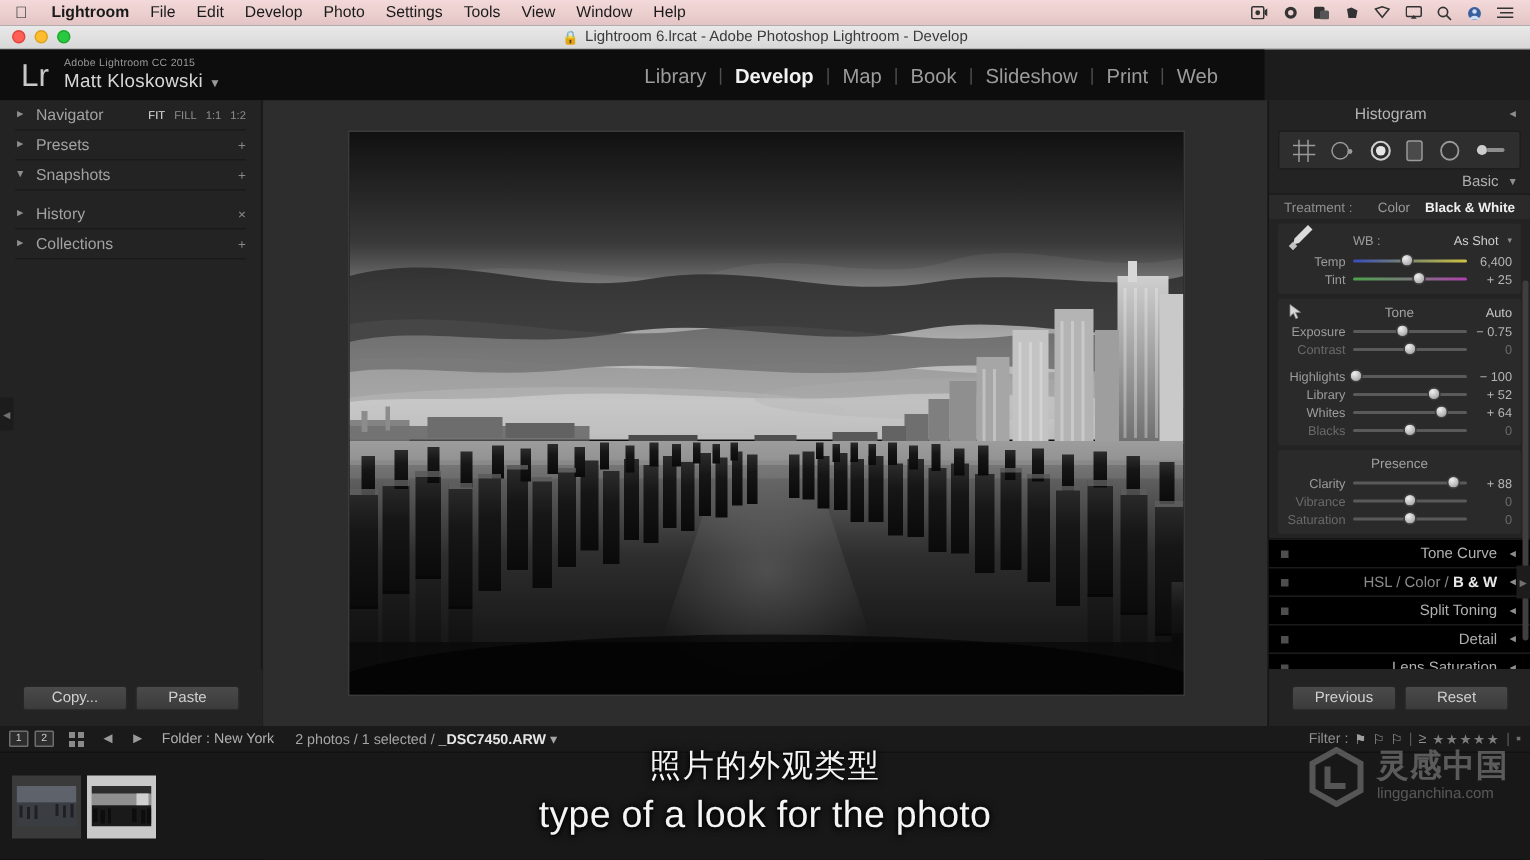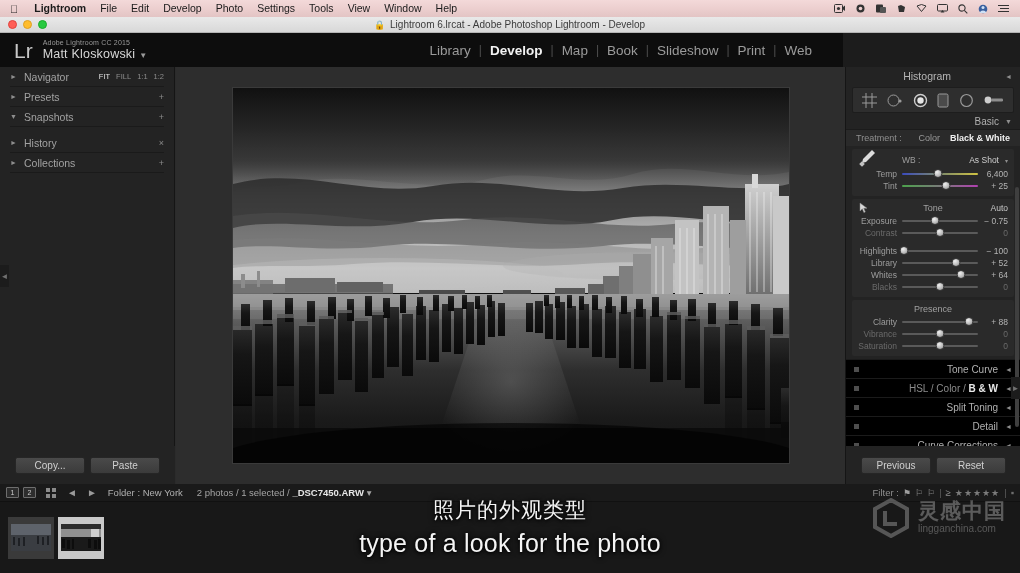--- a/index.html
+++ b/index.html
@@ -835,21 +835,21 @@
         <span class="ctext">Split Toning</span>
         <span class="tri">◄</span>
       </div>
       <div class="collapsed-row">
         <span class="sq"></span>
         <span class="ctext">Detail</span>
         <span class="tri">◄</span>
       </div>
       <div class="collapsed-row">
         <span class="sq"></span>
-        <span class="ctext">Curve Corrections</span>
+        <span class="ctext">Lens Saturation</span>
         <span class="tri">◄</span>
       </div>
       <div class="collapsed-row" style="height:9px;overflow:hidden;">
         <span class="sq"></span>
         <span class="ctext">Transform</span>
         <span class="tri">◄</span>
       </div>
 
       <div class="scroll-right"></div>
 

